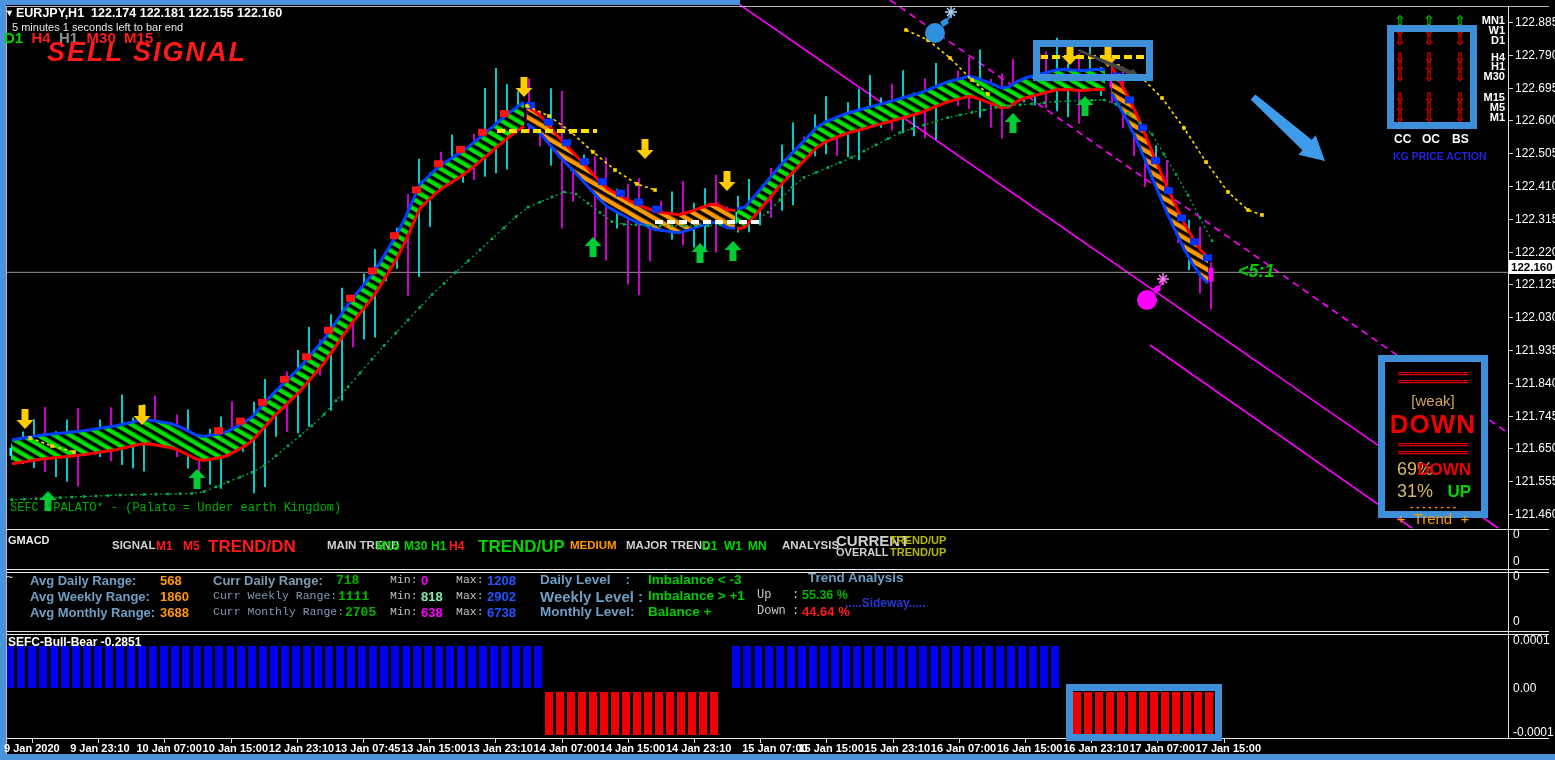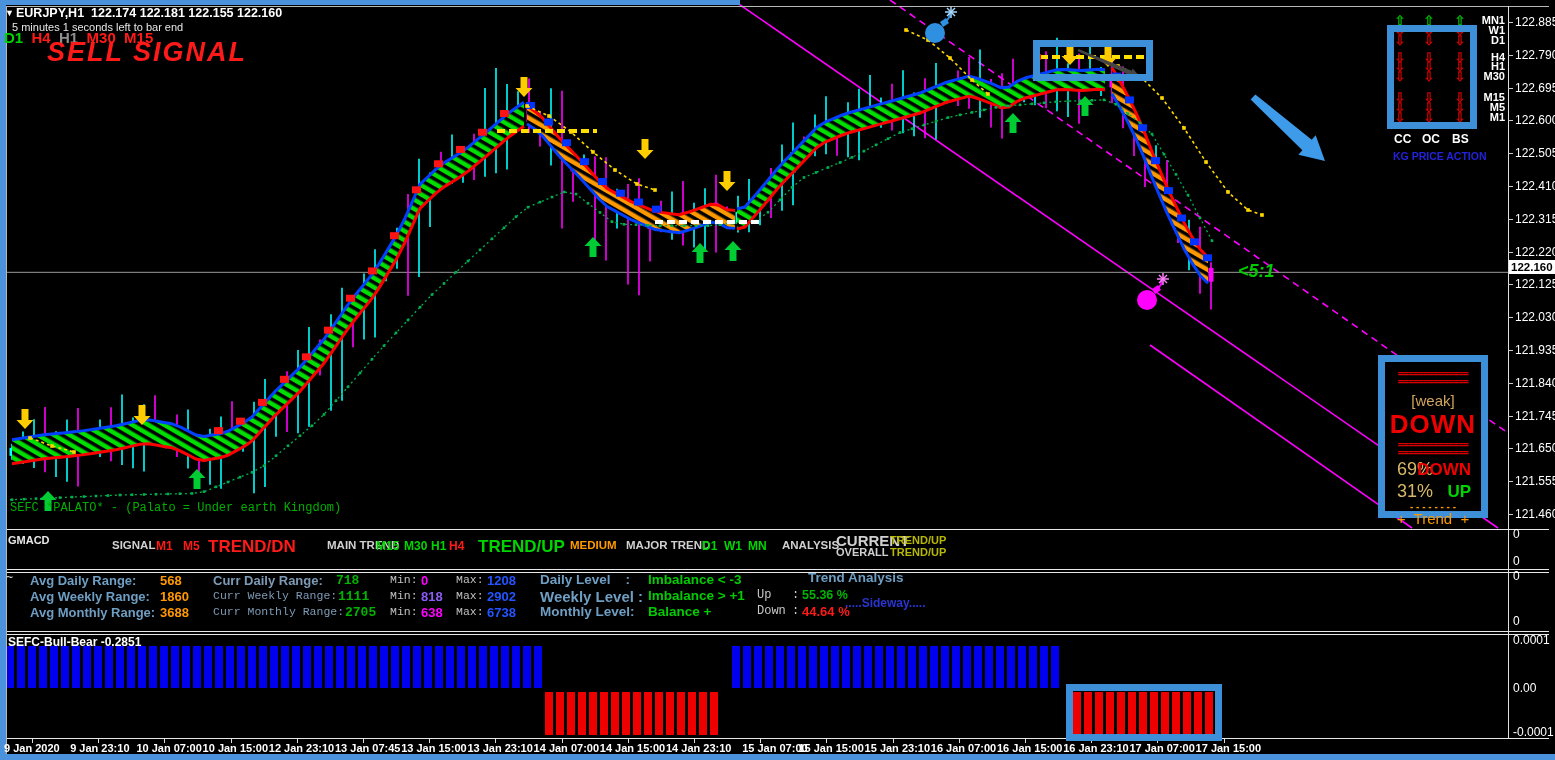--- a/index.html
+++ b/index.html
@@ -726,21 +726,21 @@
     <span class="txt" style="left: 160px; top: 612px; color: rgb(255, 153, 0); font-size: 13px; font-weight: 700;">3688</span>
     <span class="txt" style="left: 213px; top: 580px; color: rgb(125, 154, 181); font-size: 13px; font-weight: 700;">Curr Daily Range:</span>
     <span class="txt mono" style="left: 336px; top: 580px; color: rgb(0, 180, 0); font-size: 13px; font-weight: 700;">718</span>
     <span class="txt mono" style="left: 213px; top: 596px; color: rgb(125, 154, 181); font-size: 11.5px; font-weight: 400;">Curr Weekly Range:</span>
     <span class="txt mono" style="left: 338px; top: 596px; color: rgb(0, 180, 0); font-size: 13px; font-weight: 700;">1111</span>
     <span class="txt mono" style="left: 213px; top: 612px; color: rgb(125, 154, 181); font-size: 11.5px; font-weight: 400;">Curr Monthly Range:</span>
     <span class="txt mono" style="left: 345px; top: 612px; color: rgb(0, 180, 0); font-size: 13px; font-weight: 700;">2705</span>
     <span class="txt mono" style="left: 390px; top: 580px; color: rgb(192, 192, 192); font-size: 11.5px; font-weight: 400;">Min:</span>
     <span class="txt" style="left: 421px; top: 580px; color: rgb(255, 0, 255); font-size: 13px; font-weight: 700;">0</span>
     <span class="txt mono" style="left: 390px; top: 596px; color: rgb(192, 192, 192); font-size: 11.5px; font-weight: 400;">Min:</span>
-    <span class="txt" style="left: 421px; top: 596px; color: #8b5cf6; font-size: 13px; font-weight: 700;">818</span>
+    <span class="txt" style="left: 421px; top: 596px; color: #86efac; font-size: 13px; font-weight: 700;">818</span>
     <span class="txt mono" style="left: 390px; top: 612px; color: rgb(192, 192, 192); font-size: 11.5px; font-weight: 400;">Min:</span>
     <span class="txt" style="left: 421px; top: 612px; color: rgb(255, 0, 255); font-size: 13px; font-weight: 700;">638</span>
     <span class="txt mono" style="left: 456px; top: 580px; color: rgb(192, 192, 192); font-size: 11.5px; font-weight: 400;">Max:</span>
     <span class="txt" style="left: 487px; top: 580px; color: rgb(34, 85, 255); font-size: 13px; font-weight: 700;">1208</span>
     <span class="txt mono" style="left: 456px; top: 596px; color: rgb(192, 192, 192); font-size: 11.5px; font-weight: 400;">Max:</span>
     <span class="txt" style="left: 487px; top: 596px; color: rgb(34, 85, 255); font-size: 13px; font-weight: 700;">2902</span>
     <span class="txt mono" style="left: 456px; top: 612px; color: rgb(192, 192, 192); font-size: 11.5px; font-weight: 400;">Max:</span>
     <span class="txt" style="left: 487px; top: 612px; color: rgb(34, 85, 255); font-size: 13px; font-weight: 700;">6738</span>
     <span class="txt" style="left: 540px; top: 580px; color: rgb(111, 158, 195); font-size: 13.5px; font-weight: 700;">Daily Level    :</span>
     <span class="txt" style="left: 648px; top: 580px; color: rgb(0, 204, 0); font-size: 13.5px; font-weight: 700;">Imbalance &lt; -3</span>

